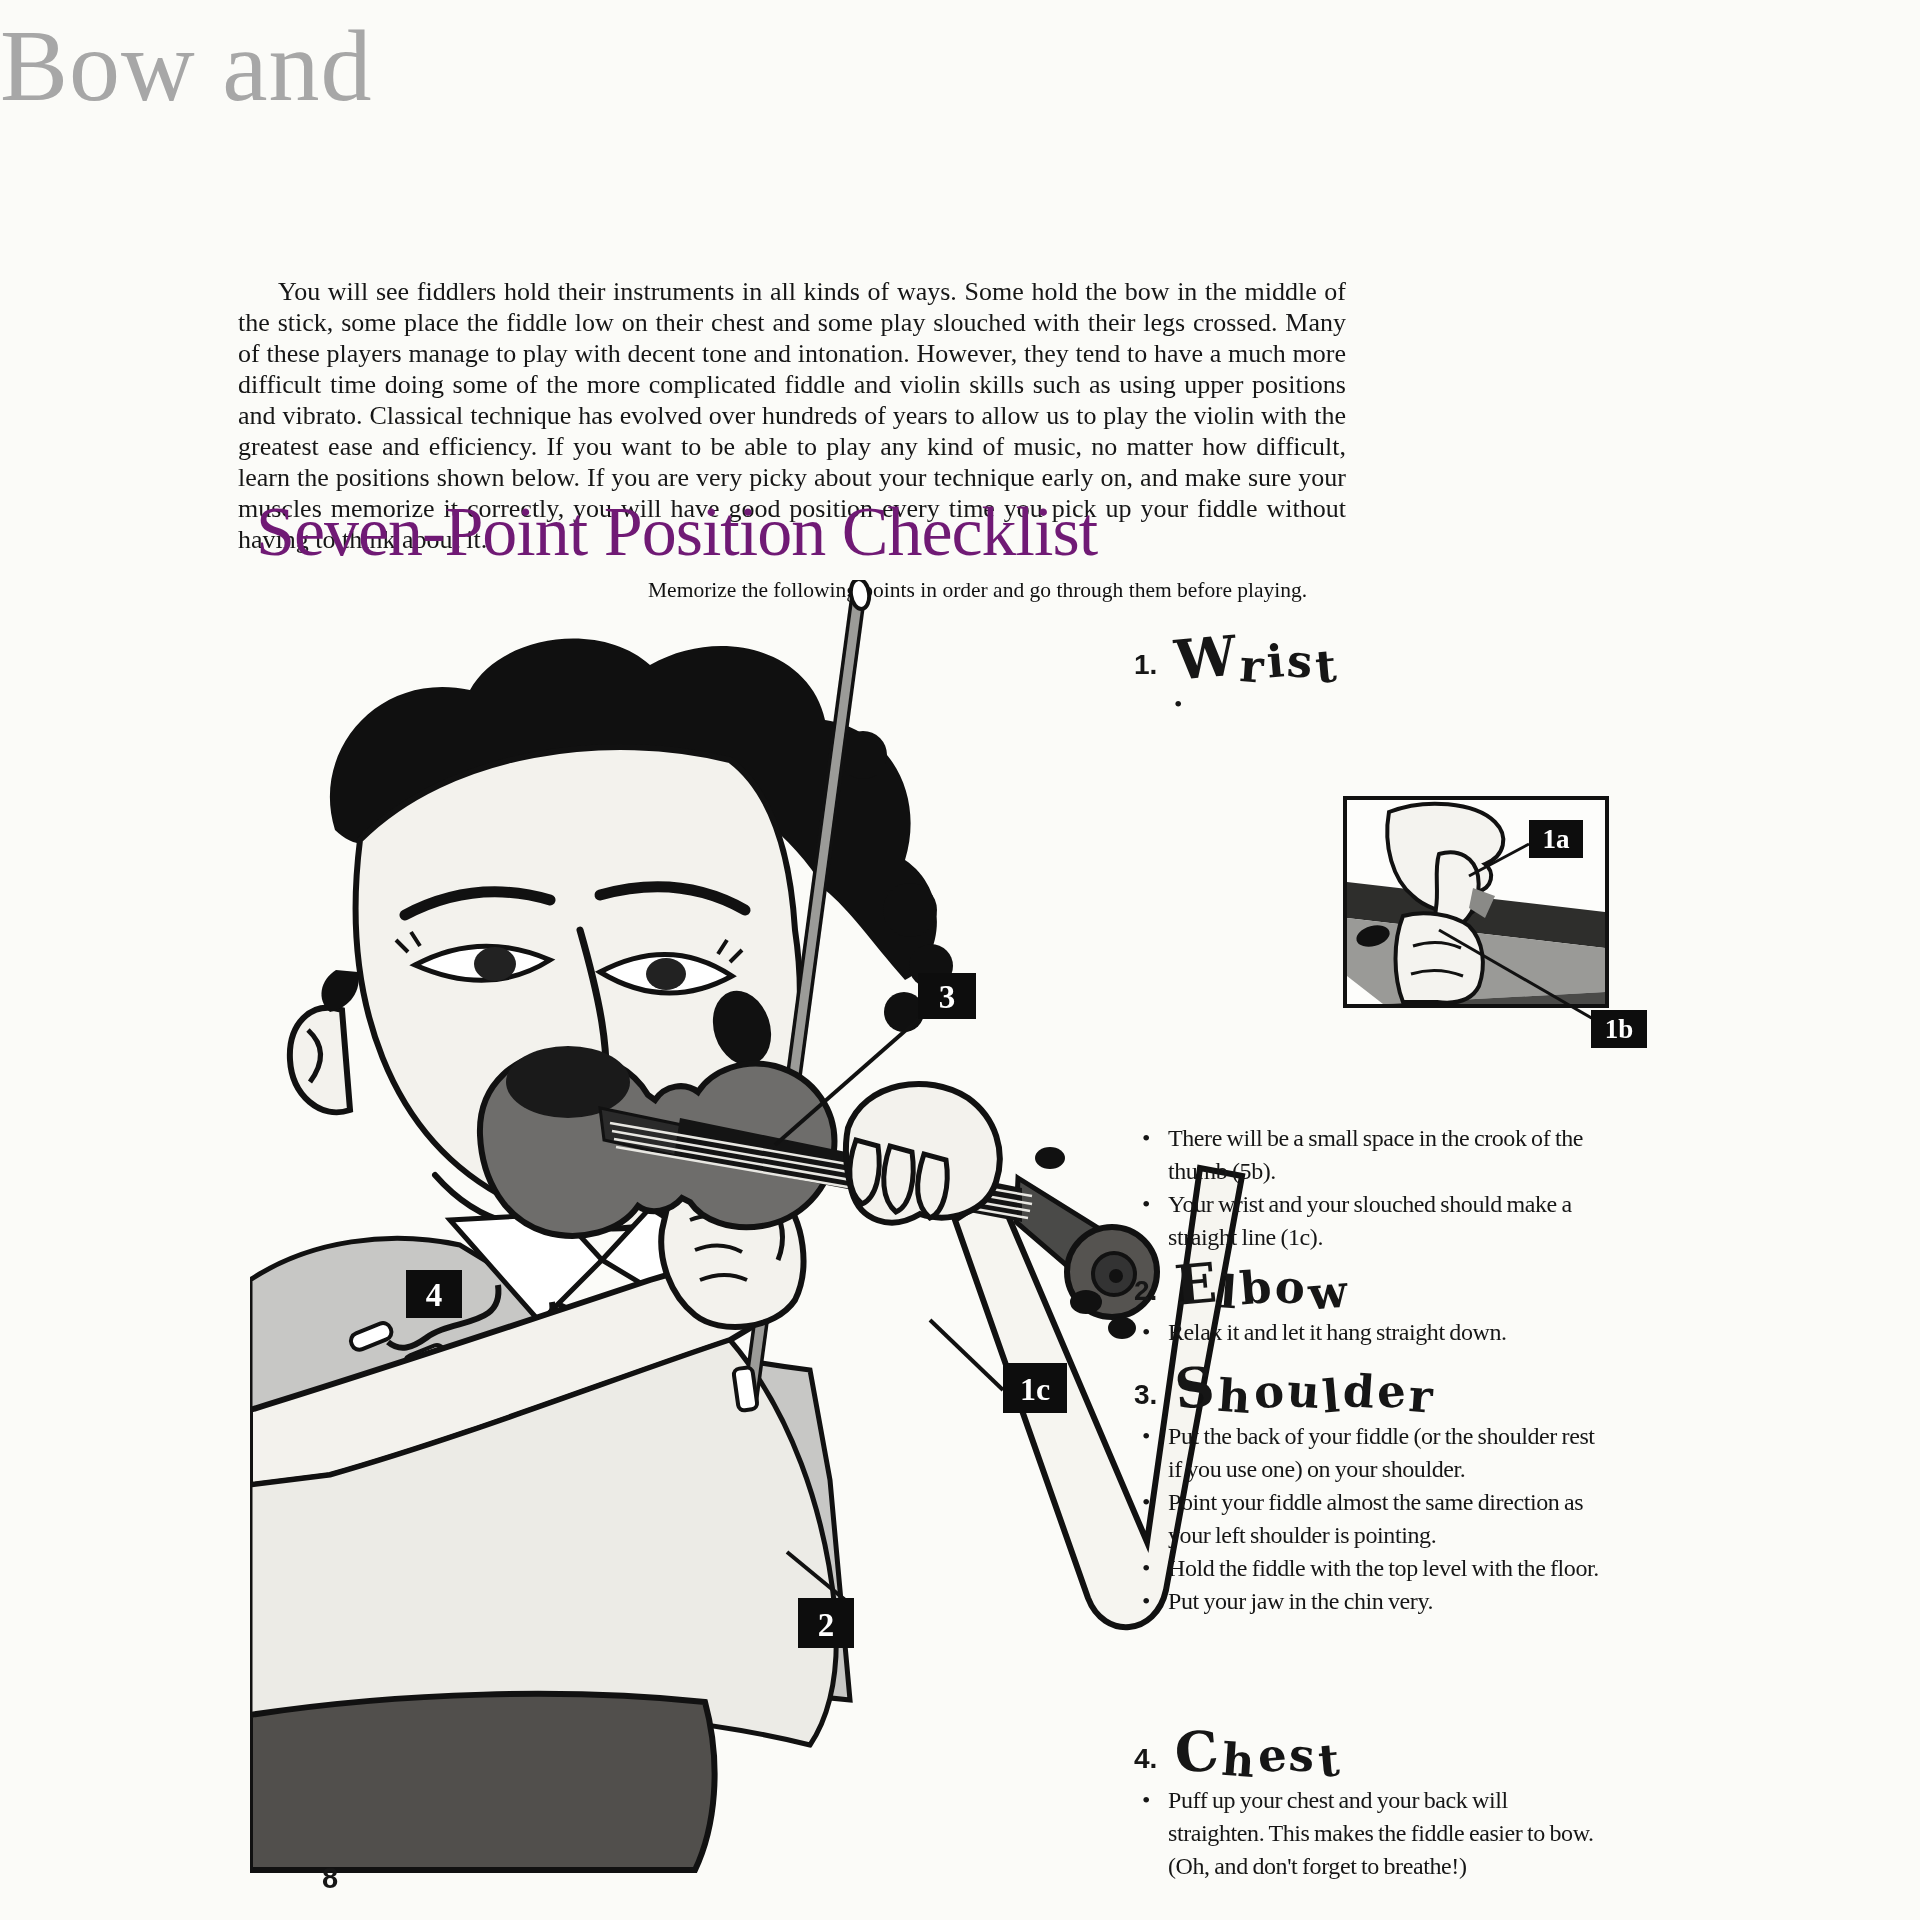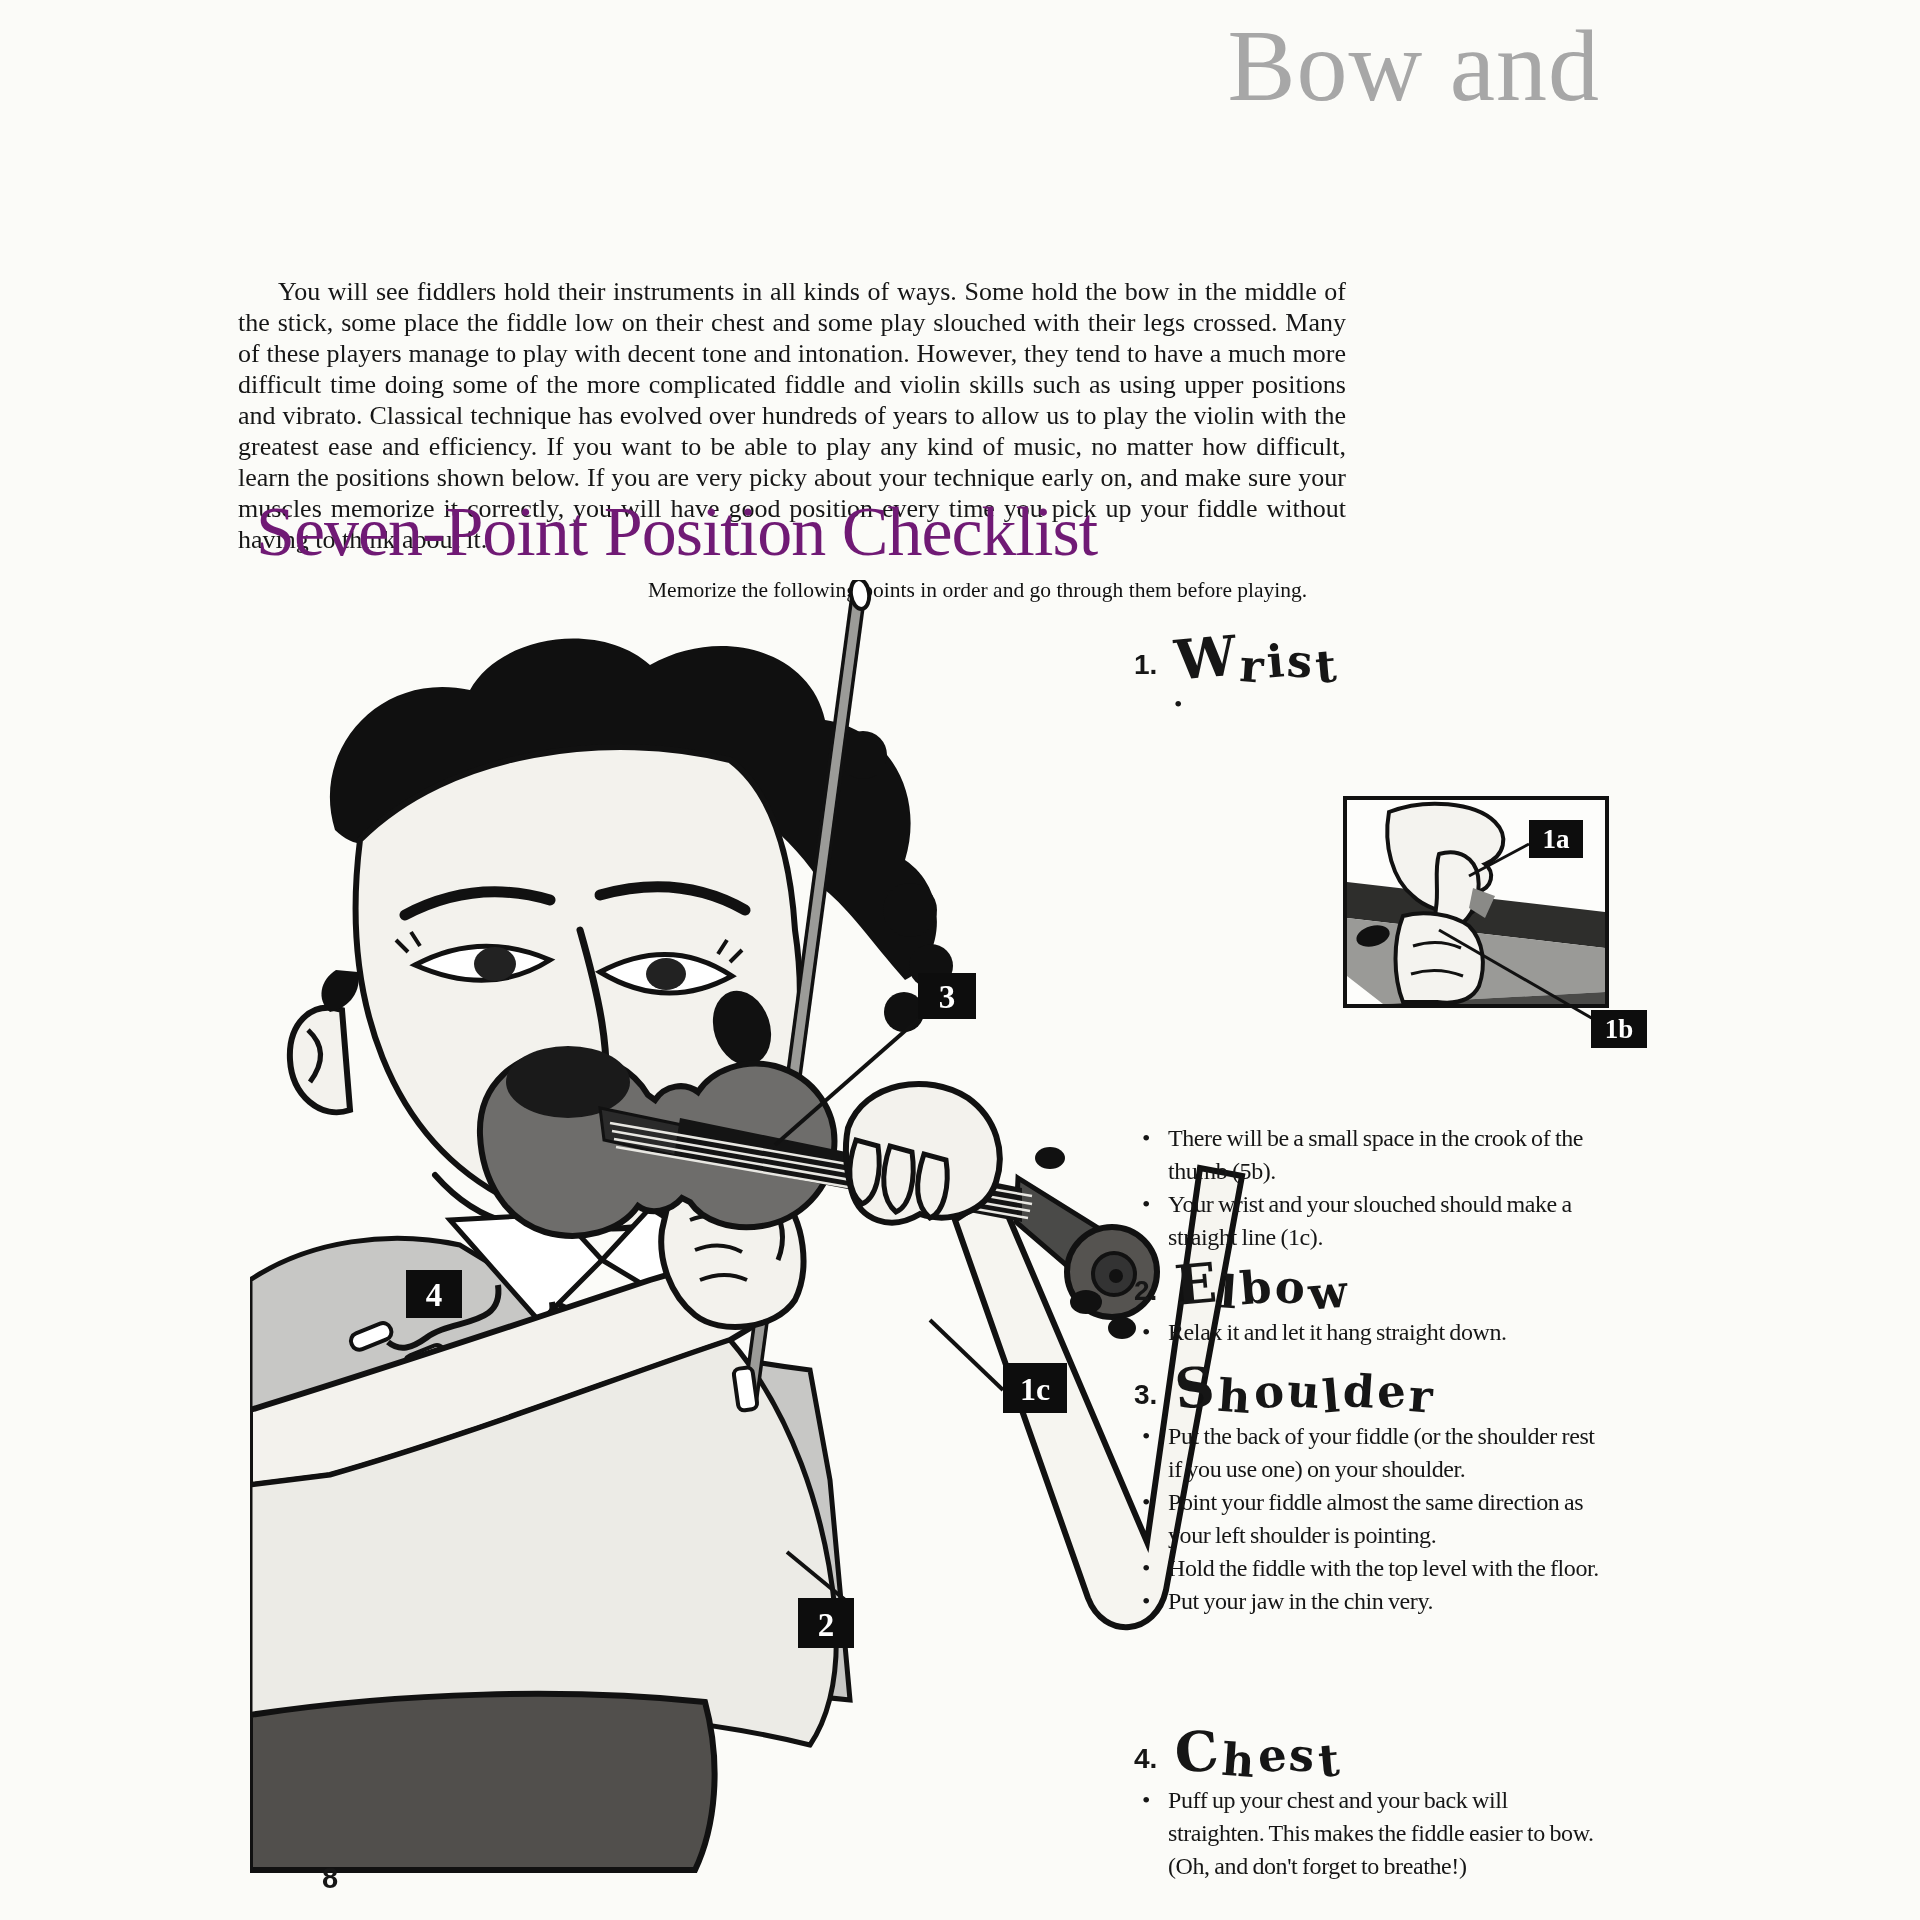--- a/index.html
+++ b/index.html
@@ -4,21 +4,21 @@
 <style>
   html,body{margin:0;padding:0;background:#888;}
   .page{
     position:relative; width:1920px; height:1920px;
     background:#fbfbf8; overflow:hidden;
     font-family:"Liberation Serif", serif; color:#161616;
   }
   
   .main-title{
     position:absolute; left:0; top:18px; width:1600px;
-    text-align:right; color:#a7a7a7;
+    text-align:left; color:#a7a7a7;
     font-family:"Liberation Serif", serif;
     font-size:102px; line-height:96px; letter-spacing:1px;
   }
   .intro{
     position:absolute; left:238px; top:250px; width:1108px;
     font-size:26px; line-height:31px; text-align:justify;
     text-indent:40px;
   }
   .checklist-heading{
     position:absolute; left:256px; top:492px;

